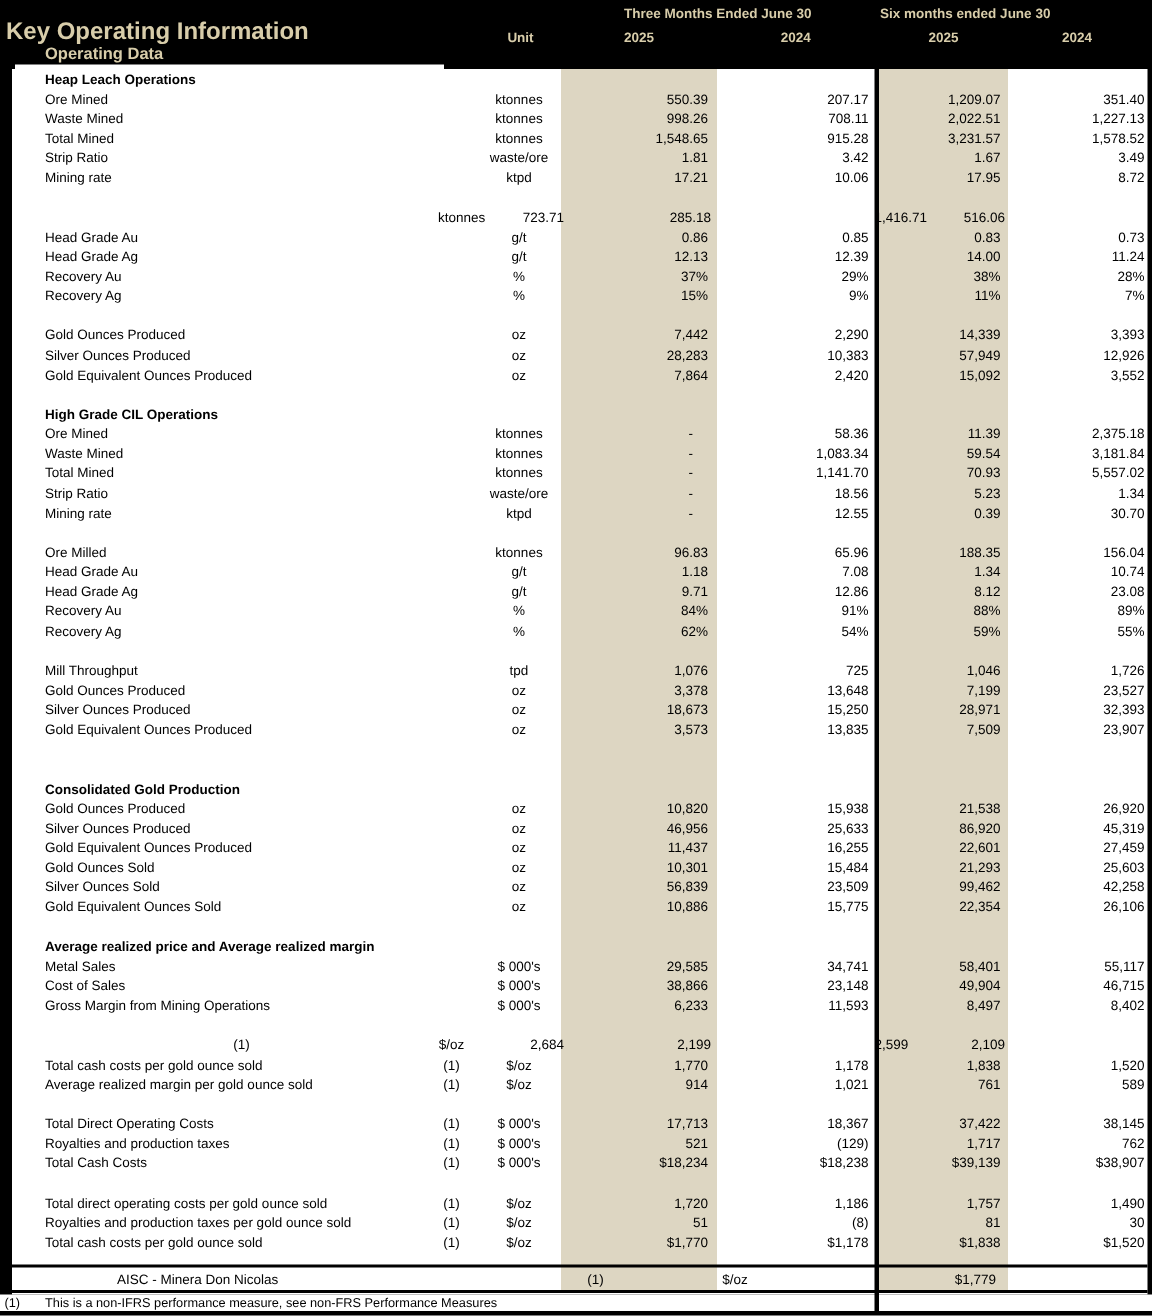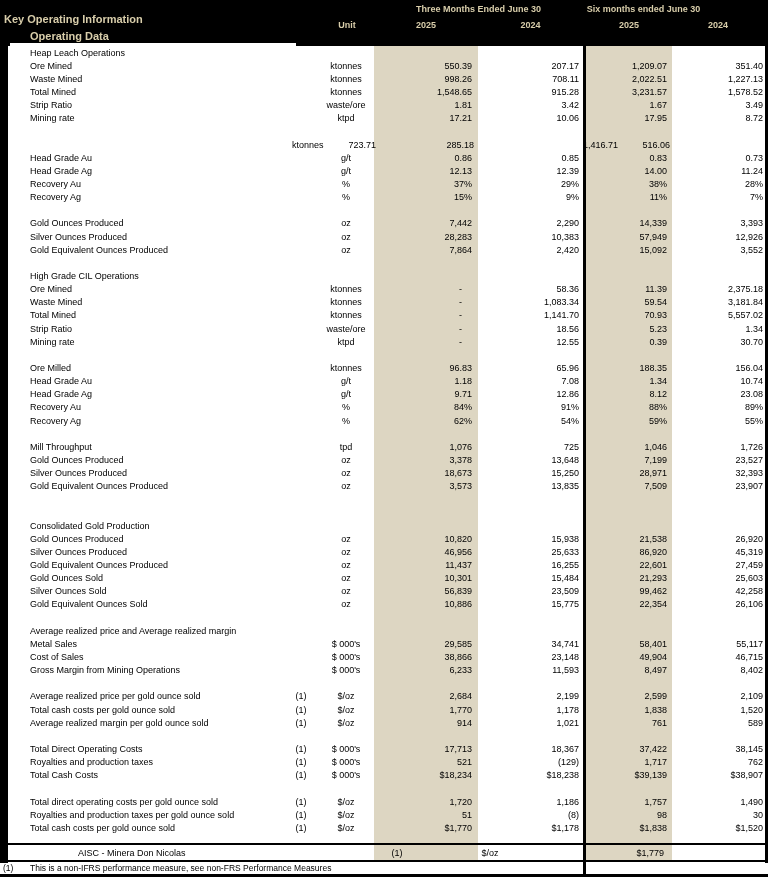--- a/index.html
+++ b/index.html
@@ -4,21 +4,21 @@
 <style>
   html,body { margin:0; padding:0; }
   body {
     width:768px; height:877px; background:#000;
     font-family:"Liberation Sans", sans-serif; position:relative; overflow:hidden;
   }
   .page { position:absolute; left:0; top:0; width:768px; height:877px; }
 
   
   .header { position:absolute; left:0; top:0; width:768px; height:46px; background:#000; color:#d8cdaa; }
-  .title    { position:absolute; left:4px;  top:13px; font-weight:bold; font-size:11px; white-space:nowrap; }
+  .title    { position:absolute; left:4px;  top:13px; font-weight:bold; font-size:16px; white-space:nowrap; }
   .subtitle { position:absolute; left:30px; top:30px; font-weight:bold; font-size:11px; white-space:nowrap; }
   .subtitle-underline { position:absolute; left:10px; top:43px; width:286px; height:3px; background:#fff; }
   .unit-h { position:absolute; left:310px; top:20px; width:74px; text-align:center; font-weight:bold; font-size:9px; }
   .grp { position:absolute; top:4px; text-align:center; font-weight:bold; font-size:9px; white-space:nowrap; }
   .g1 { left:374px; width:209px; }
   .g2 { left:554px; width:179px; }
   .yr { position:absolute; top:20px; text-align:center; font-weight:bold; font-size:9px; }
   .y1 { left:374px; width:104px; }
   .y2 { left:478px; width:105px; }
   .y3 { left:586px; width:86px; }
@@ -31,21 +31,21 @@
   .beige-s { left:578px; width:86px; }
 
   .rows { position:absolute; left:0; top:0; width:757px; z-index:1; }
   .row {
     height:13.15px; display:grid;
     grid-template-columns:22px 262px 18px 72px 96px 105px 3px 86px 93px;
     align-items:center; font-size:9px; line-height:12px; white-space:nowrap;
   }
   .row.aisc-row { height:15px;gap:48px; }
   .lbl  { overflow:visible; }
-  .row.section .lbl { font-weight:normal; }
+  .row.section .lbl { font-weight:bold; }
   .note { text-align:center; }
   .unit { text-align:center; }
   .num  { text-align:right; }
   .n0 { padding-right:6px; }
   .n1 { padding-right:4px; }
   .n2 { padding-right:5px; }
   .n3 { padding-right:2px; }
   .num.dash { padding-right:16px; }
   .gap9  { height:9px; }
   .hrule { height:2px; background:#000; }
@@ -613,21 +613,20 @@
           <span class="note"></span>
           <span class="unit"></span>
           <span class="num n0"></span>
           <span class="num n1"></span>
           <span></span>
           <span class="num n2"></span>
           <span class="num n3"></span>
         </div>
         <div class="row">
           <span></span>
-          <span class="lbl">Average realized price per gold ounce sold</span>
           <span class="note">(1)</span>
           <span class="unit">$/oz</span>
           <span class="num n0">2,684</span>
           <span class="num n1">2,199</span>
           <span></span>
           <span class="num n2">2,599</span>
           <span class="num n3">2,109</span>
         </div>
         <div class="row">
           <span></span>
@@ -718,21 +717,21 @@
           <span class="num n3">1,490</span>
         </div>
         <div class="row">
           <span></span>
           <span class="lbl">Royalties and production taxes per gold ounce sold</span>
           <span class="note">(1)</span>
           <span class="unit">$/oz</span>
           <span class="num n0">51</span>
           <span class="num n1">(8)</span>
           <span></span>
-          <span class="num n2">98</span>
+          <span class="num n2">81</span>
           <span class="num n3">30</span>
         </div>
         <div class="row">
           <span></span>
           <span class="lbl">Total cash costs per gold ounce sold</span>
           <span class="note">(1)</span>
           <span class="unit">$/oz</span>
           <span class="num n0">$1,770</span>
           <span class="num n1">$1,178</span>
           <span></span>

